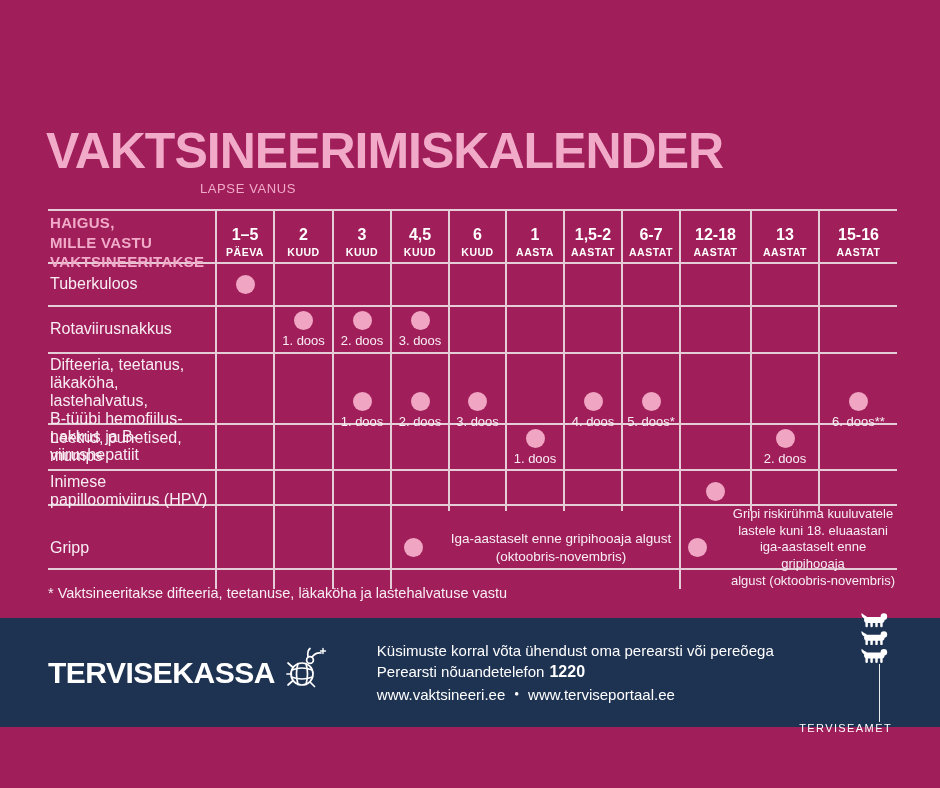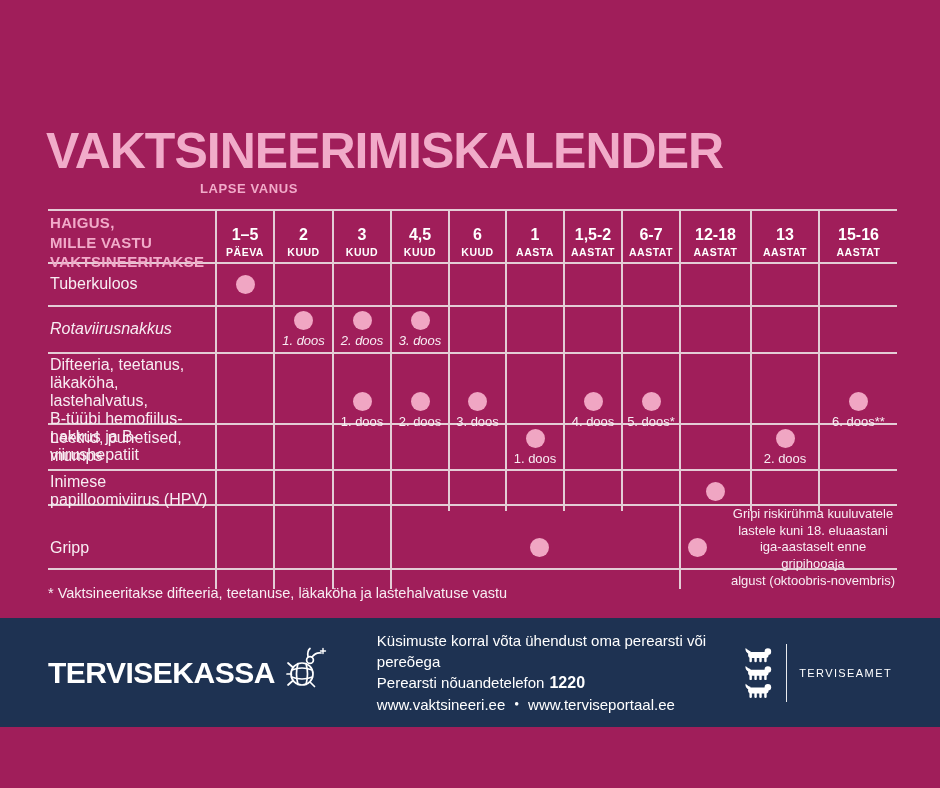--- a/index.html
+++ b/index.html
@@ -5,29 +5,29 @@
   :root{
     --bg:#a01e5a; --pink:#f1abc9; --grid:#e4cdd6; --dot:#f0a6c3;
     --light:#f8edf3; --white:#ffffff; --navy:#1e3252;
   }
   *{margin:0;padding:0;box-sizing:border-box;}
   body{font-family:"Liberation Sans", sans-serif;}
   .page{position:relative;width:940px;height:788px;background:var(--bg);overflow:hidden;}
 
   .title{position:absolute;left:46px;top:122px;font-size:50px;font-weight:bold;
          letter-spacing:-1px;color:var(--pink);white-space:nowrap;}
-  .lapse{position:absolute;left:200px;top:181px;font-size:13px;font-weight:bold;
+  .lapse{position:absolute;left:200px;top:181px;font-size:13px;font-weight:normal;
          letter-spacing:.6px;color:var(--pink);}
 
   .vtable{position:absolute;left:48px;top:209px;width:849px;
           border-bottom:2px solid var(--grid);}
   .vrow{display:grid;grid-template-columns:167px 58px 59px 58px 58px 57px 58px 58px 58px 71px 68px 79px;
         border-top:2px solid var(--grid);}
   .vrow>.cell:not(:first-child){border-left:2px solid var(--grid);}
-  .rh{height:53px;} .r1{height:43px;} .r2{height:47px;font-style:italic;} .r3{height:71px;}
+  .rh{height:53px;} .r1{height:43px;} .r2{height:47px;} .r3{height:71px;}
   .r4{height:46px;} .r5{height:35px;} .r6{height:64px;}
 
   .cell{display:flex;flex-direction:column;align-items:center;justify-content:center;}
   .cell.label{align-items:flex-start;justify-content:center;padding:2px 4px 2px 2px;
               color:var(--light);font-size:16px;line-height:1.13;white-space:pre-line;}
   .cell.hdr{color:var(--pink);font-weight:bold;font-size:15px;line-height:1.3;
             letter-spacing:.3px;white-space:pre-line;}
   .colhdr .age{color:var(--white);font-weight:bold;font-size:16px;line-height:1.1;}
   .colhdr .unit{color:var(--white);font-weight:bold;font-size:10.5px;letter-spacing:.5px;margin-top:2px;}
 
@@ -45,21 +45,21 @@
 
   .footer{position:absolute;left:0;top:618px;width:940px;height:109px;background:var(--navy);
           display:flex;align-items:center;padding:0 48px;color:var(--white);}
   .brand{display:flex;align-items:center;}
   .brand-name{font-size:30px;font-weight:bold;letter-spacing:-.5px;white-space:nowrap;}
   .turtle{margin-left:4px;margin-top:-8px;}
   .contact{margin-left:50px;font-size:15px;line-height:1.4;}
   .contact .phone{font-weight:bold;font-size:16px;margin-left:5px;}
   .sites{display:flex;align-items:center;}
   .site-sep{font-size:8px;margin:0 9px;position:relative;top:-1px;}
-  .agency{margin-left:auto;display:flex;align-items:center;}
+  .agency{margin-left:auto;display:flex;align-items:flex-end;flex-direction:column;}
   .divider{width:1px;height:58px;background:rgba(255,255,255,.9);margin:0 12px 0 10px;}
   .agency-name{font-size:11px;letter-spacing:1.4px;}
   svg{display:block;}
 </style>
 </head>
 <body>
 
 <div class="page">
 
   <div class="title">VAKTSINEERIMISKALENDER</div>
@@ -234,20 +234,22 @@
         <div class="cell"></div>
     </div>
 
     <div class="vrow r6">
       <div class="cell label">Gripp</div>
       <div class="cell"></div>
         <div class="cell"></div>
         <div class="cell"></div>
       <div class="cell gspan" style="grid-column: span 5">
         <span class="dot"></span>
+        <span class="gtext">Iga-aastaselt enne gripihooaja algust
+(oktoobris-novembris)</span>
       </div>
       <div class="cell gspan gspan2" style="grid-column: span 3">
         <span class="dot"></span>
         <span class="gtext">Gripi riskirühma kuuluvatele
 lastele kuni 18. eluaastani
 iga-aastaselt enne gripihooaja
 algust (oktoobris-novembris)</span>
       </div>
     </div>
 

